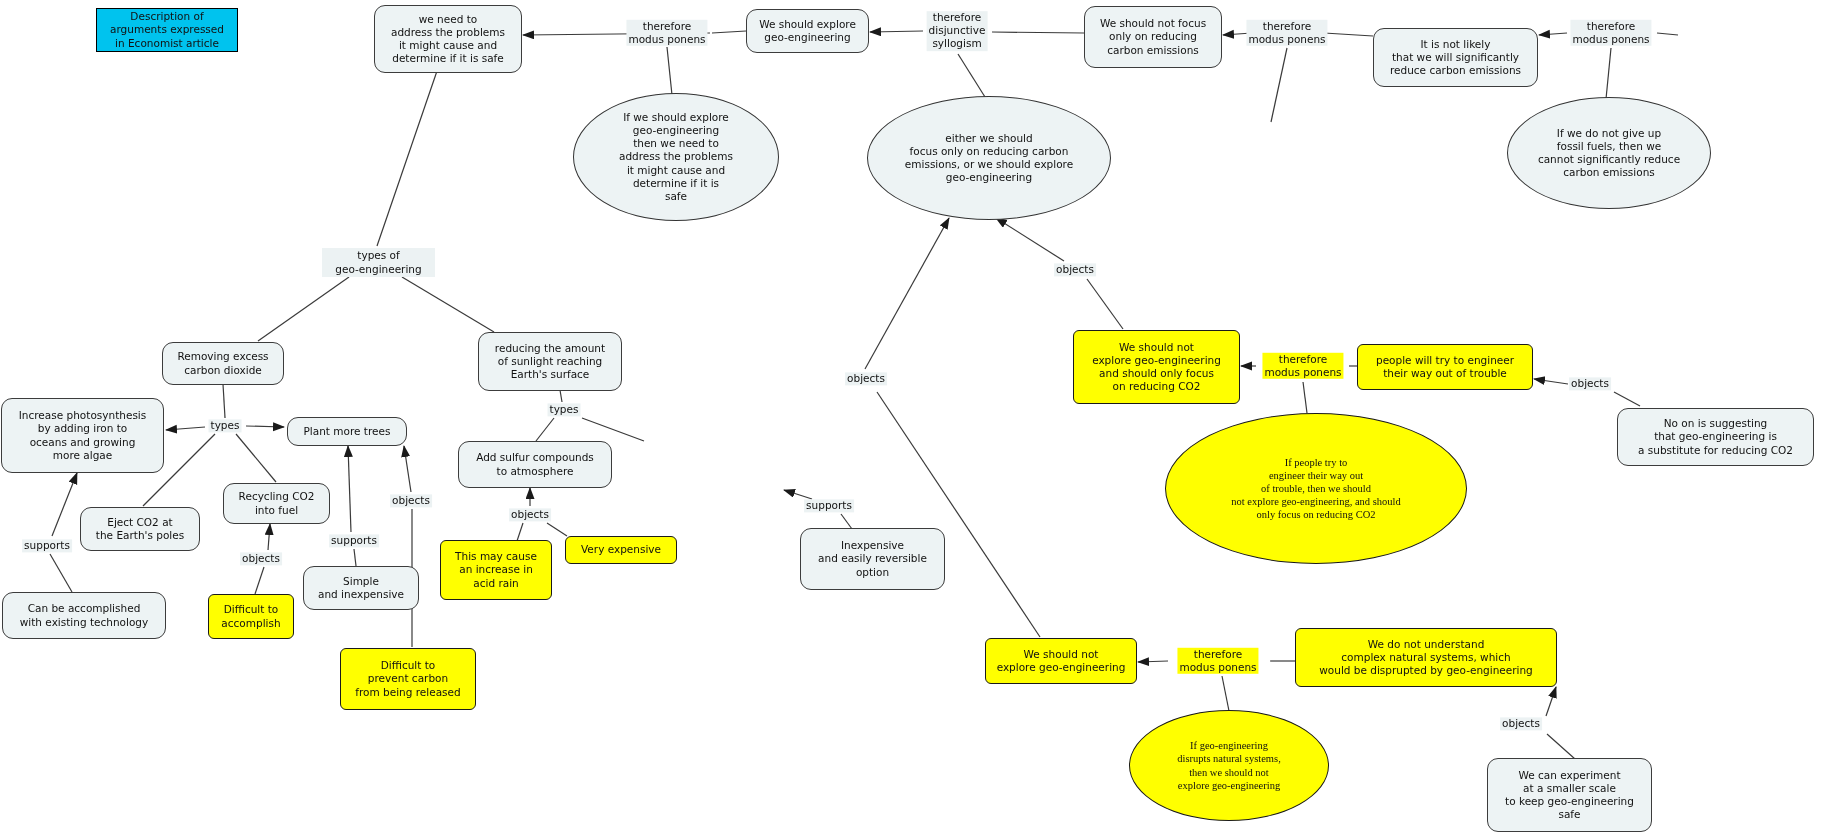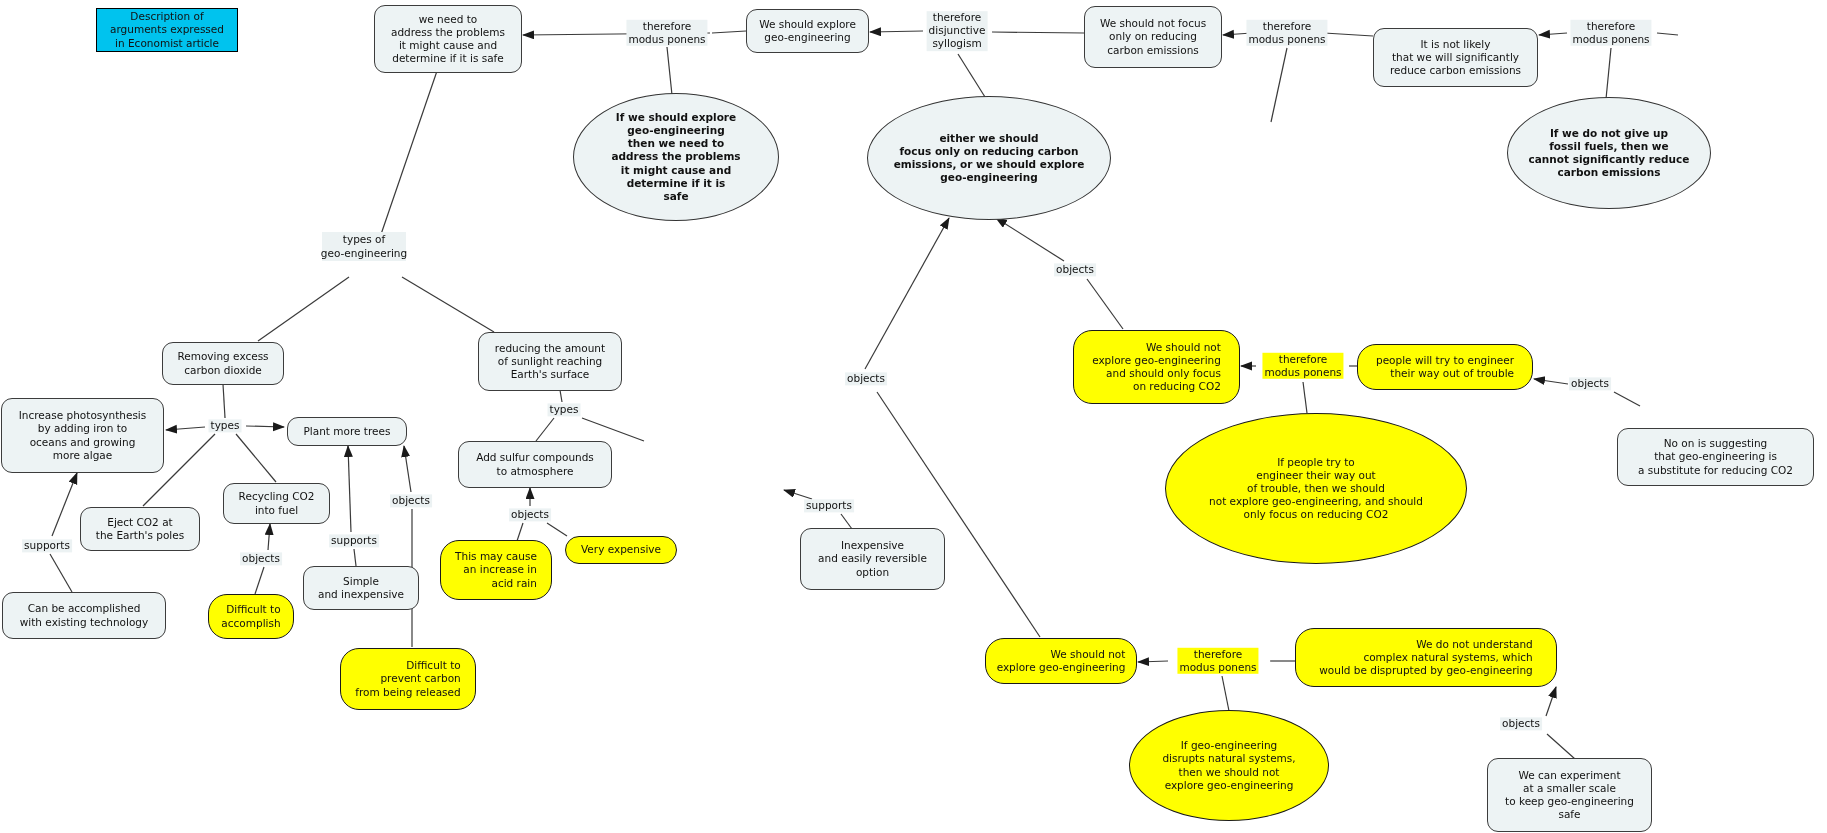--- a/index.html
+++ b/index.html
@@ -9,26 +9,26 @@
   }
   svg.edges{position:absolute;left:0;top:0;z-index:0;}
   svg.edges line{stroke:#3a3a3a;stroke-width:1.2;}
   .node{
     position:absolute;z-index:1;display:flex;align-items:center;justify-content:center;
     text-align:center;font-size:10.5px;line-height:1.24;white-space:pre;
   }
   .box{
     background:var(--box-fill,#edf3f4);border:1.4px solid #3c3c3c;border-radius:11px;
   }
-  .yellow{background:var(--yellow,#ffff00);border:1.6px solid #1a1a1a;border-radius:19px;text-align:right;}
+  .yellow{background:var(--yellow,#ffff00);border:1.6px solid #1a1a1a;border-radius:6px;}
   .cyan{background:var(--cyan,#00c3ee);border:1.8px solid #000;border-radius:0;}
   .ellipse{
-    background:var(--box-fill,#edf3f4);border:1.3px solid #333;border-radius:50%;font-weight:bold;
-  }
-  .yellow-ellipse{background:var(--yellow,#ffff00);border:1.6px solid #1a1a1a;border-radius:50%;}
+    background:var(--box-fill,#edf3f4);border:1.3px solid #333;border-radius:50%;
+  }
+  .yellow-ellipse{background:var(--yellow,#ffff00);border:1.6px solid #1a1a1a;border-radius:50%;font-family:Liberation Serif, serif;}
   .lbl{
     position:absolute;z-index:2;transform:translate(-50%,-50%);
     background:var(--label-fill,#ecf2f3);padding:0 2px;text-align:center;
     font-size:10.5px;line-height:1.26;white-space:pre;
   }
   .lbl.ylbl{background:var(--yellow,#ffff00);}
 </style>
 </head>
 <body>
 
@@ -131,21 +131,21 @@
 focus only on reducing carbon
 emissions, or we should explore
 geo-engineering</div>
 
 
   <div class="node ellipse" style="left:1507px;top:97px;width:202px;height:110px">If we do not give up
 fossil fuels, then we
 cannot significantly reduce
 carbon emissions</div>
 
-  <div class="node" style="left:322px;top:232px;width:84px;height:29px;background:var(--label-fill,#ecf2f3)">types of
+  <div class="node" style="left:322px;top:248px;width:113px;height:29px;background:var(--label-fill,#ecf2f3)">types of
 geo-engineering</div>
 
   <div class="node box" style="left:162px;top:342px;width:120px;height:41px">Removing excess
 carbon dioxide</div>
 
   <div class="node box" style="left:478px;top:332px;width:142px;height:57px">reducing the amount
 of sunlight reaching
 Earth's surface</div>
 
   <div class="node box" style="left:1px;top:398px;width:161px;height:73px">Increase photosynthesis
@@ -189,21 +189,21 @@
 option</div>
 
   <div class="node yellow" style="left:1073px;top:330px;width:165px;height:72px">We should not
 explore geo-engineering
 and should only focus
 on reducing CO2</div>
 
   <div class="node yellow" style="left:1357px;top:344px;width:174px;height:44px">people will try to engineer
 their way out of trouble</div>
 
-  <div class="node box" style="left:1617px;top:428px;width:195px;height:56px">No on is suggesting
+  <div class="node box" style="left:1617px;top:408px;width:195px;height:56px">No on is suggesting
 that geo-engineering is
 a substitute for reducing CO2</div>
 
   <div class="node yellow-ellipse" style="left:1165px;top:413px;width:300px;height:149px">If people try to
 engineer their way out
 of trouble, then we should
 not explore geo-engineering, and should
 only focus on reducing CO2</div>
 
   <div class="node yellow" style="left:985px;top:638px;width:150px;height:44px">We should not

